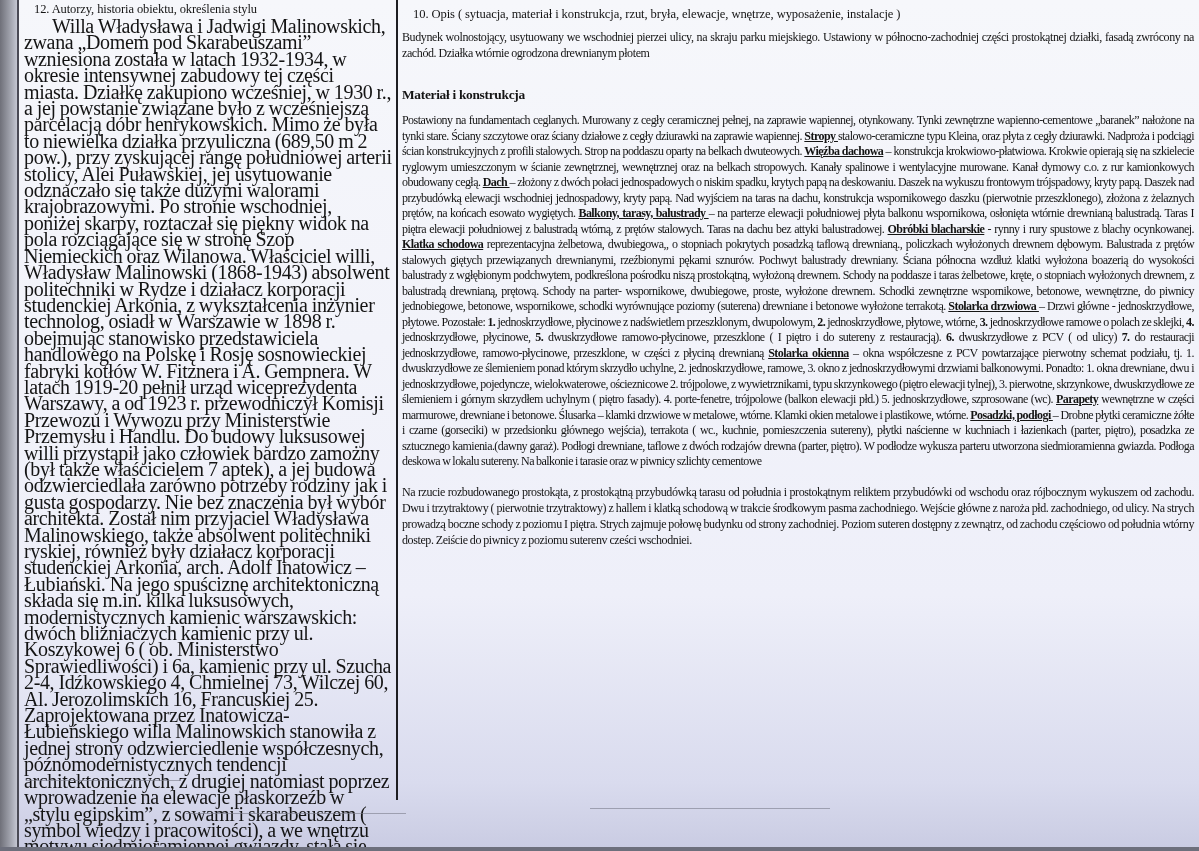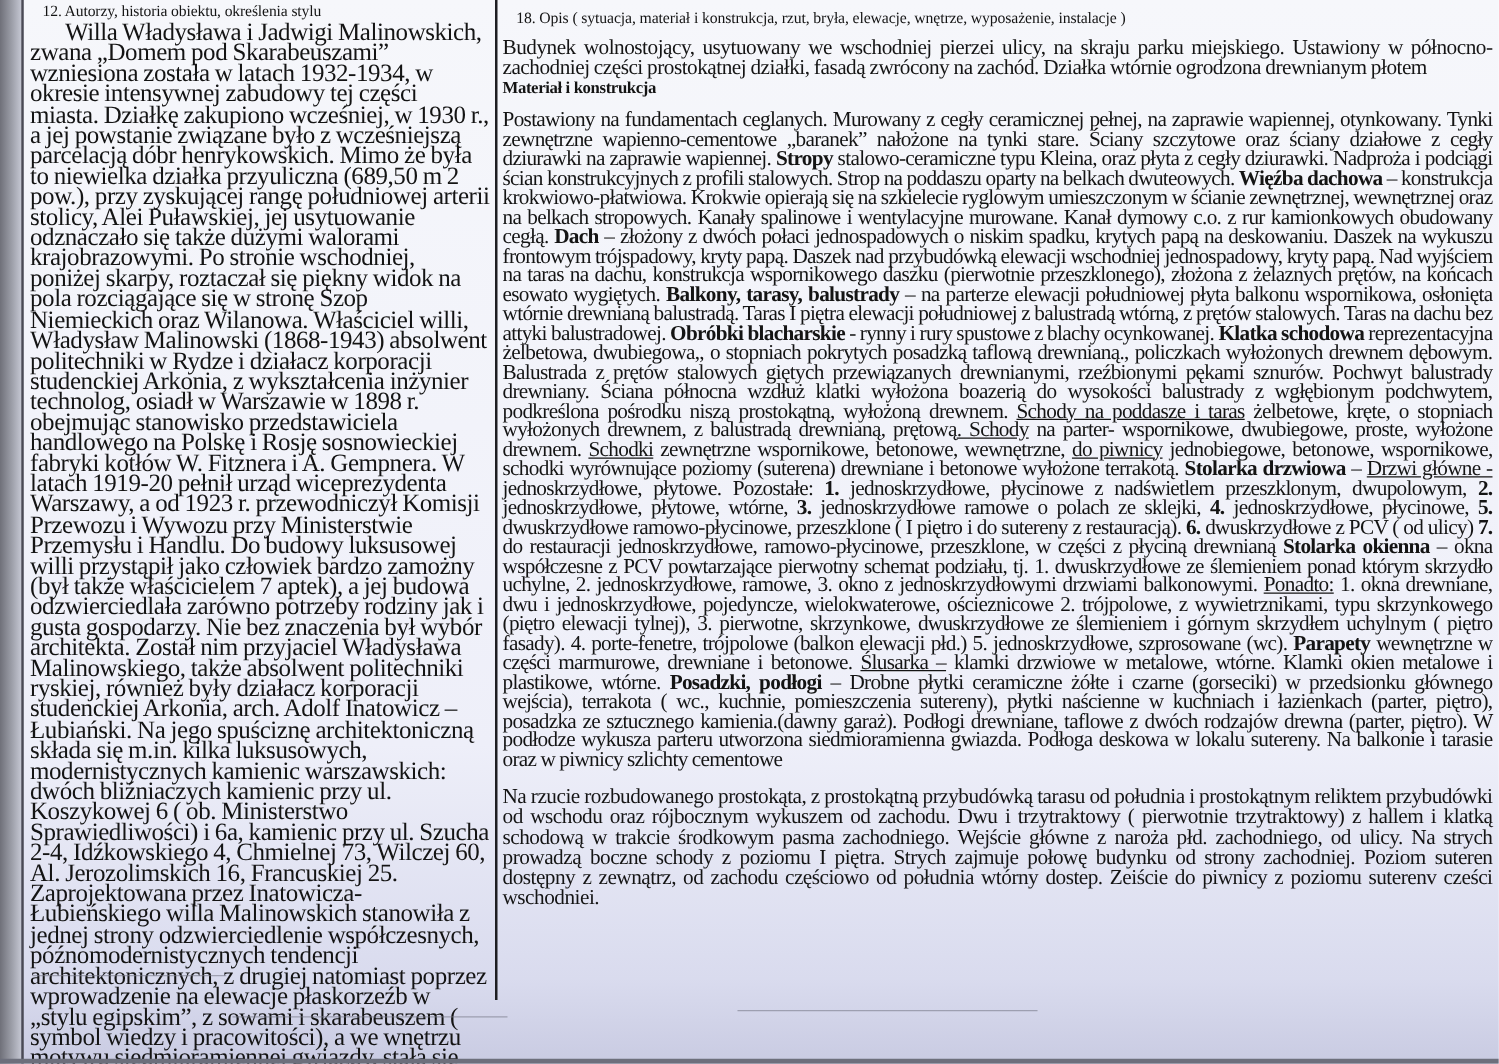--- a/index.html
+++ b/index.html
@@ -37,48 +37,48 @@
   .left-text {
     font-size: 20px; line-height: 16.4px;
     text-indent: 28px; margin: 1px 0 0 0;
     letter-spacing: -0.35px; word-spacing: -0.5px;
   }
   .sec-title {
     font-weight: bold; font-size: 13.4px; line-height: 16px;
     letter-spacing: -0.3px;
   }
   .para {
-    font-size: 17px; line-height: 15.5px; text-align: justify;
+    font-size: 12px; line-height: 15.5px; text-align: justify;
     letter-spacing: -0.4px; word-spacing: -0.4px; margin: 0;
   }
   .para.tight { letter-spacing: -0.55px; }
-  .ul { text-decoration: underline; }
-  .bu { font-weight: bold; }
+  .ul { }
+  .bu { font-weight: bold; text-decoration: underline; }
   .b { font-weight: bold; }
   .scan-line {
     position: absolute; height: 1px; background: #7a7b8a; opacity: 0.6;
   }
 </style>
 </head>
 <body>
 
 <div class="left-border"></div>
 <div class="divider"></div>
 
 <div class="col-left">
   <div class="heading-sans">12. Autorzy, historia obiektu, określenia stylu</div>
   <p class="left-text">Willa Władysława i Jadwigi Malinowskich, zwana „Domem pod Skarabeuszami” wzniesiona została w latach 1932-1934, w okresie intensywnej zabudowy tej części miasta. Działkę zakupiono wcześniej, w 1930 r., a jej powstanie związane było z wcześniejszą parcelacją dóbr henrykowskich. Mimo że była to niewielka działka przyuliczna (689,50 m 2 pow.), przy zyskującej rangę południowej arterii stolicy, Alei Puławskiej, jej usytuowanie odznaczało się także dużymi walorami krajobrazowymi. Po stronie wschodniej, poniżej skarpy, roztaczał się piękny widok na pola rozciągające się w stronę Szop Niemieckich oraz Wilanowa. Właściciel willi, Władysław Malinowski (1868-1943) absolwent politechniki w Rydze i działacz korporacji studenckiej Arkonia, z wykształcenia inżynier technolog, osiadł w Warszawie w 1898 r. obejmując stanowisko przedstawiciela handlowego na Polskę i Rosję sosnowieckiej fabryki kotłów W. Fitznera i A. Gempnera. W latach 1919-20 pełnił urząd wiceprezydenta Warszawy, a od 1923 r. przewodniczył Komisji Przewozu i Wywozu przy Ministerstwie Przemysłu i Handlu. Do budowy luksusowej willi przystąpił jako człowiek bardzo zamożny (był także właścicielem 7 aptek), a jej budowa odzwierciedlała zarówno potrzeby rodziny jak i gusta gospodarzy. Nie bez znaczenia był wybór architekta. Został nim przyjaciel Władysława Malinowskiego, także absolwent politechniki ryskiej, również były działacz korporacji studenckiej Arkonia, arch. Adolf Inatowicz –Łubiański. Na jego spuściznę architektoniczną składa się m.in. kilka luksusowych, modernistycznych kamienic warszawskich: dwóch bliźniaczych kamienic przy ul. Koszykowej 6 ( ob. Ministerstwo Sprawiedliwości) i 6a, kamienic przy ul. Szucha 2-4, Idźkowskiego 4, Chmielnej 73, Wilczej 60, Al. Jerozolimskich 16, Francuskiej 25. Zaprojektowana przez Inatowicza-Łubieńskiego willa Malinowskich stanowiła z jednej strony odzwierciedlenie współczesnych, późnomodernistycznych tendencji architektonicznych, z drugiej natomiast poprzez wprowadzenie na elewacje płaskorzeźb w „stylu egipskim”, z sowami i skarabeuszem ( symbol wiedzy i pracowitości), a we wnętrzu motywu siedmioramiennej gwiazdy, stała się przykładem szczególnego przywiązania właściciela domu do haseł i ideałów młodości, ściśle związanych z korporacją studencką Arkonia. Willa otrzymała przy tym wszystkie cechy luksusowej rezydencji miejskiej, z tendencjami do monumentalizmu form. Powstała budowla o rozbudowanej ascetycznej bryle, złożonej z wyrazistych kubistycznych form o różnych wymiarach ( tarasy, masywne schody do ogrodu), podkreślona ponad I piętrem wysokim murem kurtynowym kryjącym w połowie strych</p>
 </div>
 
 <div class="col-right">
-  <div class="heading-sans">18. Opis ( sytuacja, materiał i konstrukcja, rzut, bryła, elewacje, wnętrze, wyposażenie, instalacje )</div>
+  <div class="heading-sans">10. Opis ( sytuacja, materiał i konstrukcja, rzut, bryła, elewacje, wnętrze, wyposażenie, instalacje )</div>
 
   <p class="para" style="margin-top:8px;">Budynek wolnostojący, usytuowany we wschodniej pierzei ulicy, na skraju parku miejskiego. Ustawiony w północno-zachodniej części prostokątnej działki, fasadą zwrócony na zachód. Działka wtórnie ogrodzona drewnianym płotem</p>
 
-  <div class="sec-title" style="margin-top:1px;">Materiał i konstrukcja</div>
+  <div class="sec-title" style="margin-top:26px;">Materiał i konstrukcja</div>
   <p class="para tight" style="margin-top:10px;"><span>Postawiony na fundamentach ceglanych. Murowany z cegły ceramicznej pełnej, na zaprawie wapiennej, otynkowany. Tynki zewnętrzne wapienno-cementowe „baranek” nałożone na tynki stare. Ściany szczytowe oraz ściany działowe z cegły dziurawki na zaprawie wapiennej. </span><span class="bu">Stropy </span><span>stalowo-ceramiczne typu Kleina, oraz płyta z cegły dziurawki. Nadproża i podciągi ścian konstrukcyjnych z profili stalowych. Strop na poddaszu oparty na belkach dwuteowych. </span><span class="bu">Więźba dachowa</span><span> – konstrukcja krokwiowo-płatwiowa. Krokwie opierają się na szkielecie ryglowym umieszczonym w ścianie zewnętrznej, wewnętrznej oraz na belkach stropowych. Kanały spalinowe i wentylacyjne murowane. Kanał dymowy c.o. z rur kamionkowych obudowany cegłą. </span><span class="bu">Dach </span><span>– złożony z dwóch połaci jednospadowych o niskim spadku, krytych papą na deskowaniu. Daszek na wykuszu frontowym trójspadowy, kryty papą. Daszek nad przybudówką elewacji wschodniej jednospadowy, kryty papą. Nad wyjściem na taras na dachu, konstrukcja wspornikowego daszku (pierwotnie przeszklonego), złożona z żelaznych prętów, na końcach esowato wygiętych. </span><span class="bu">Balkony, tarasy, balustrady </span><span>– na parterze elewacji południowej płyta balkonu wspornikowa, osłonięta wtórnie drewnianą balustradą. Taras I piętra elewacji południowej z balustradą wtórną, z prętów stalowych. Taras na dachu bez attyki balustradowej. </span><span class="bu">Obróbki blacharskie</span><span> - rynny i rury spustowe z blachy ocynkowanej. </span><span class="bu">Klatka schodowa</span><span> reprezentacyjna żelbetowa, dwubiegowa,, o stopniach pokrytych posadzką taflową drewnianą., policzkach wyłożonych drewnem dębowym. Balustrada z prętów stalowych giętych przewiązanych drewnianymi, rzeźbionymi pękami sznurów. Pochwyt balustrady drewniany. Ściana północna wzdłuż klatki wyłożona boazerią do wysokości balustrady z wgłębionym podchwytem, podkreślona pośrodku niszą prostokątną, wyłożoną drewnem. </span><span class="ul">Schody na poddasze i taras</span><span> żelbetowe, kręte, o stopniach wyłożonych drewnem, z balustradą drewnianą, prętową</span><span class="ul">. Schody</span><span> na parter- wspornikowe, dwubiegowe, proste, wyłożone drewnem. </span><span class="ul">Schodki</span><span> zewnętrzne wspornikowe, betonowe, wewnętrzne, </span><span class="ul">do piwnicy</span><span> jednobiegowe, betonowe, wspornikowe, schodki wyrównujące poziomy (suterena) drewniane i betonowe wyłożone terrakotą. </span><span class="bu">Stolarka drzwiowa </span><span>– </span><span class="ul">Drzwi główne - </span><span>jednoskrzydłowe, płytowe. Pozostałe: </span><span class="b">1.</span><span> jednoskrzydłowe, płycinowe z nadświetlem przeszklonym, dwupolowym, </span><span class="b">2.</span><span> jednoskrzydłowe, płytowe, wtórne, </span><span class="b">3.</span><span> jednoskrzydłowe ramowe o polach ze sklejki, </span><span class="b">4.</span><span> jednoskrzydłowe, płycinowe, </span><span class="b">5.</span><span> dwuskrzydłowe ramowo-płycinowe, przeszklone ( I piętro i do sutereny z restauracją). </span><span class="b">6.</span><span> dwuskrzydłowe z PCV ( od ulicy) </span><span class="b">7.</span><span> do restauracji jednoskrzydłowe, ramowo-płycinowe, przeszklone, w części z płyciną drewnianą </span><span class="bu">Stolarka okienna</span><span> – okna współczesne z PCV powtarzające pierwotny schemat podziału, tj. 1. dwuskrzydłowe ze ślemieniem ponad którym skrzydło uchylne, 2. jednoskrzydłowe, ramowe, 3. okno z jednoskrzydłowymi drzwiami balkonowymi. </span><span class="ul">Ponadto:</span><span> 1. okna drewniane, dwu i jednoskrzydłowe, pojedyncze, wielokwaterowe, ościeznicowe  2.  trójpolowe, z wywietrznikami, typu skrzynkowego (piętro elewacji tylnej), 3. pierwotne, skrzynkowe, dwuskrzydłowe ze ślemieniem i górnym skrzydłem uchylnym ( piętro fasady). 4. porte-fenetre, trójpolowe (balkon elewacji płd.) 5. jednoskrzydłowe, szprosowane (wc). </span><span class="bu">Parapety</span><span> wewnętrzne w części marmurowe, drewniane i betonowe. </span><span class="ul">Ślusarka –</span><span> klamki drzwiowe w metalowe, wtórne. Klamki okien metalowe i plastikowe, wtórne. </span><span class="bu">Posadzki, podłogi </span><span>– Drobne płytki ceramiczne żółte i czarne (gorseciki) w przedsionku głównego wejścia), terrakota ( wc., kuchnie, pomieszczenia sutereny), płytki naścienne w kuchniach i łazienkach (parter, piętro), posadzka ze sztucznego kamienia.(dawny garaż). Podłogi drewniane, taflowe z dwóch rodzajów drewna (parter, piętro). W podłodze wykusza parteru utworzona siedmioramienna gwiazda. Podłoga deskowa w lokalu sutereny. Na balkonie i tarasie oraz w piwnicy szlichty cementowe</span></p>
 
   <p class="para" style="margin-top:14px; line-height:16.3px;">Na rzucie rozbudowanego prostokąta, z prostokątną przybudówką tarasu od południa i prostokątnym reliktem przybudówki od wschodu oraz rójbocznym wykuszem od zachodu. Dwu i trzytraktowy ( pierwotnie trzytraktowy) z hallem i klatką schodową w trakcie środkowym pasma  zachodniego. Wejście główne z naroża płd. zachodniego, od ulicy. Na strych prowadzą boczne schody z poziomu I piętra. Strych zajmuje połowę budynku od strony zachodniej. Poziom suteren dostępny z zewnątrz, od zachodu częściowo od południa wtórny dostep. Zeiście do piwnicy z poziomu suterenv cześci wschodniei.</p>
 </div>
 
 <div class="scan-line" style="left:26px; top:780px; width:155px;"></div>
 <div class="scan-line" style="left:186px; top:813px; width:220px;"></div>
 <div class="scan-line" style="left:590px; top:808px; width:240px;"></div>
 <div class="bottom-border"></div>
 

